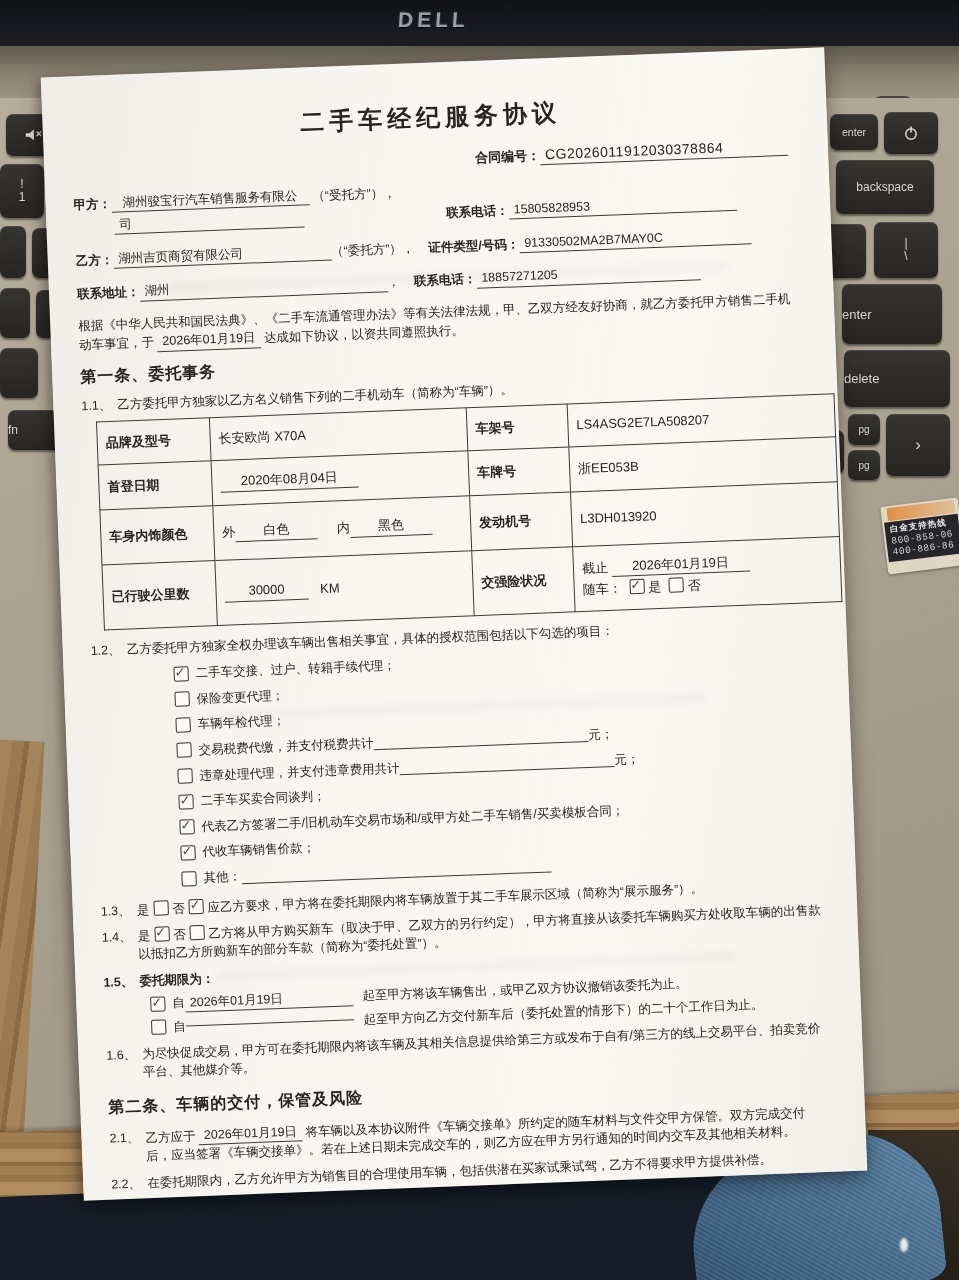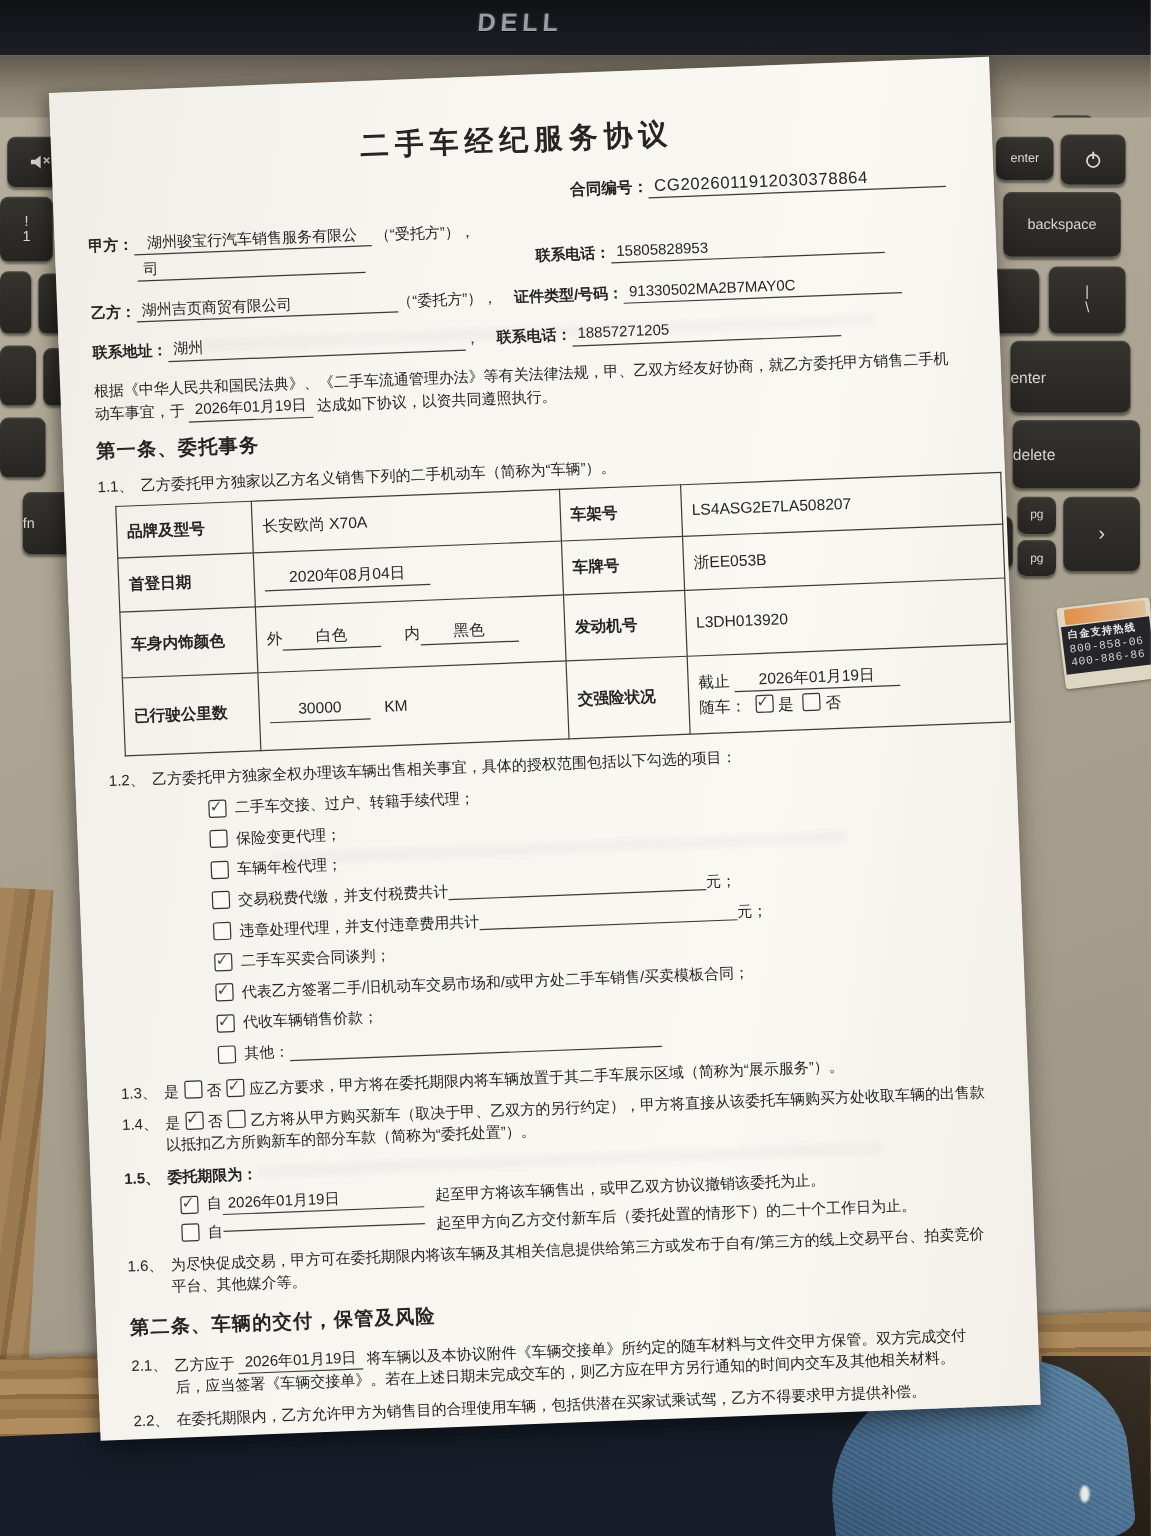--- a/index.html
+++ b/index.html
@@ -118,21 +118,21 @@
 </div>
 <div class="key stack" style="left:0;top:164px;width:44px;height:54px;">
   <span>!</span>
   <span>1</span>
 </div>
 <div class="key" style="left:0;top:226px;width:26px;height:52px;"></div>
 <div class="key" style="left:32px;top:228px;width:26px;height:50px;"></div>
 <div class="key" style="left:0;top:288px;width:30px;height:50px;"></div>
 <div class="key" style="left:36px;top:290px;width:20px;height:48px;"></div>
 <div class="key" style="left:0;top:348px;width:38px;height:50px;"></div>
-<div class="key end" style="left:19px;top:410px;width:54px;height:52px;">
+<div class="key end" style="left:8px;top:410px;width:54px;height:40px;">
   <span>fn</span>
 </div>
 
 <div class="key" style="left:830px;top:114px;width:48px;height:36px;font-size:10.5px;">
   <span>enter</span>
 </div>
 <div class="key" style="left:884px;top:112px;width:54px;height:42px;">
   <svg class="icon-svg" width="16" height="16" viewBox="0 0 16 16">
     <circle cx="8" cy="9" r="5.2" fill="none" stroke="#d8d7d0" stroke-width="1.5"></circle>
     <path d="M8 1.5 v6" stroke="#d8d7d0" stroke-width="1.6"></path>

